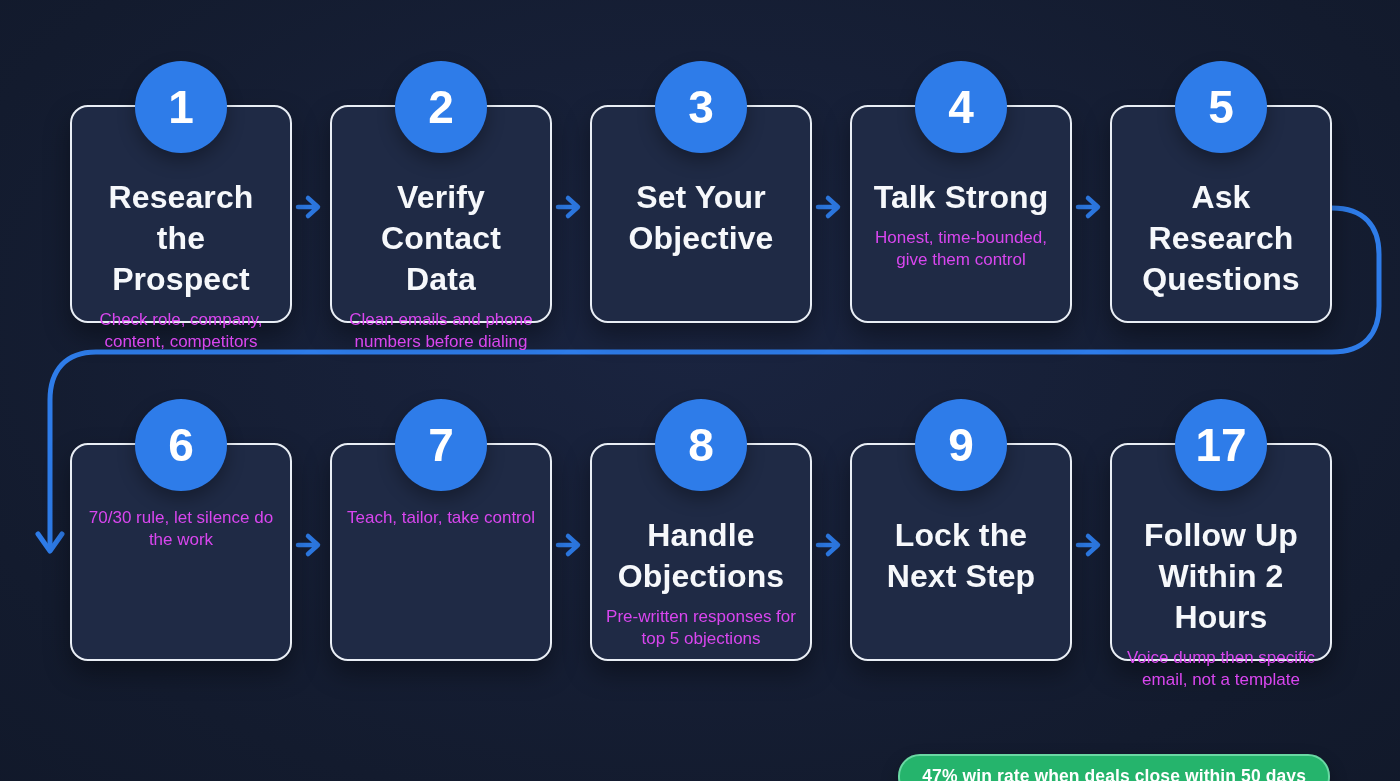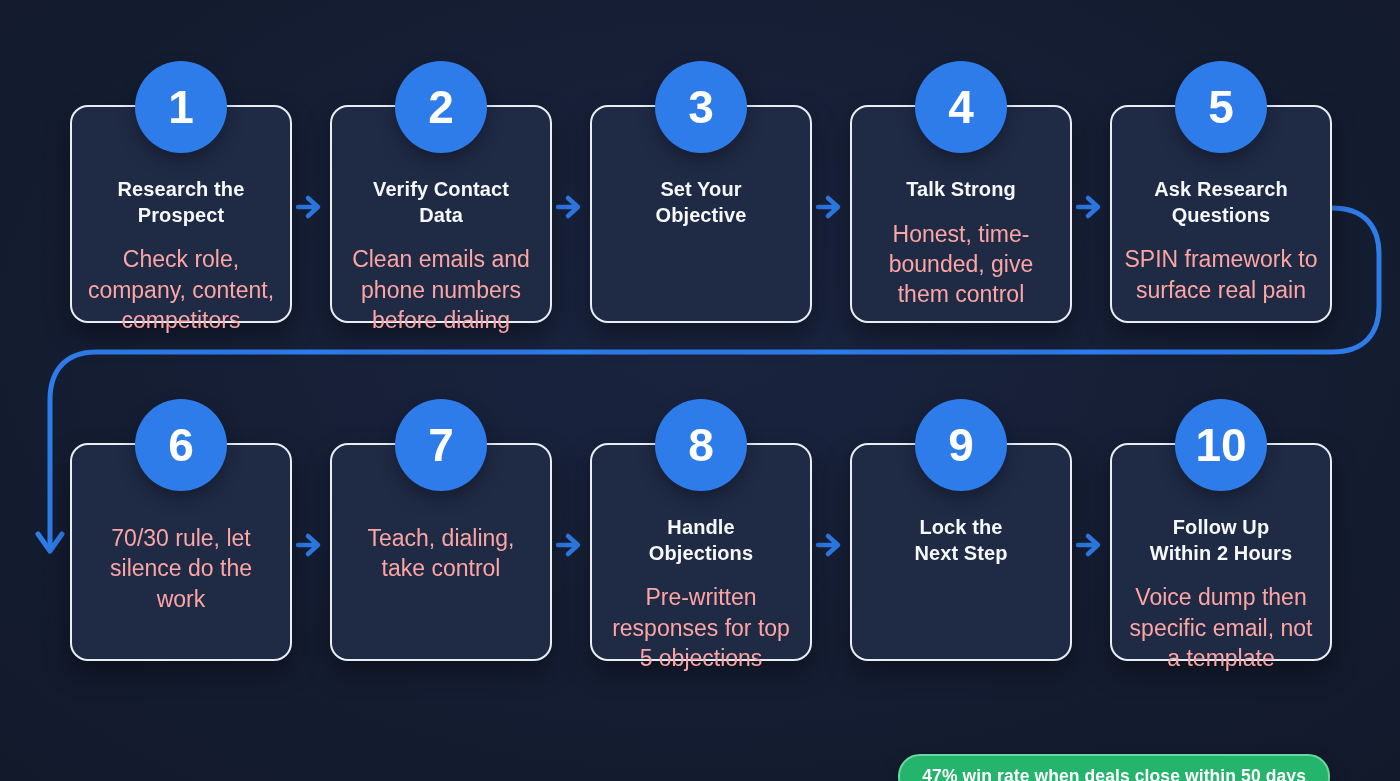--- a/index.html
+++ b/index.html
@@ -57,33 +57,33 @@
     background: #2e7ce9;
     display: flex;
     align-items: center;
     justify-content: center;
     font-size: 46px;
     font-weight: 700;
     color: #ffffff;
     box-shadow: 0 8px 18px rgba(0,0,0,0.30);
   }
   .card-title {
-    font-size: 20px;
+    font-size: 32px;
     font-weight: 700;
     color: #f6f8fb;
     line-height: 1.28;
     white-space: pre-line;
     margin: 8px 0 9px;
     letter-spacing: 0.1px;
   }
   .card-desc {
-    font-size: 23px;
-    color: #fca5a5;
+    font-size: 17px;
+    color: #d946ef;
     line-height: 1.32;
-    margin: 16px auto;
+    margin: 0 auto;
     max-width: 200px;
   }
   .h-arrow {
     align-self: center;
     width: 38px;
     display: flex;
     justify-content: center;
     margin-top: -14px;
   }
   .badge {
@@ -173,21 +173,20 @@
           <path d="M3 13 H20 M13 4 L23 13 L13 22" fill="none" stroke="#2e7ce9" stroke-width="4.5" stroke-linecap="round" stroke-linejoin="round"></path>
         </svg>
     </div>
 
     <div class="card">
       <div class="num-circle">
           <span>5</span>
         </div>
       <div class="card-title">Ask Research
 Questions</div>
-      <div class="card-desc">SPIN framework to surface real pain</div>
     </div>
 
   </div>
 
   <div class="row row-2">
 
     <div class="card">
       <div class="num-circle">
           <span>6</span>
         </div>
@@ -197,21 +196,21 @@
     <div class="h-arrow">
       <svg width="32" height="26" viewBox="0 0 32 26">
           <path d="M3 13 H20 M13 4 L23 13 L13 22" fill="none" stroke="#2e7ce9" stroke-width="4.5" stroke-linecap="round" stroke-linejoin="round"></path>
         </svg>
     </div>
 
     <div class="card">
       <div class="num-circle">
           <span>7</span>
         </div>
-      <div class="card-desc">Teach, dialing, take control</div>
+      <div class="card-desc">Teach, tailor, take control</div>
     </div>
 
     <div class="h-arrow">
       <svg width="32" height="26" viewBox="0 0 32 26">
           <path d="M3 13 H20 M13 4 L23 13 L13 22" fill="none" stroke="#2e7ce9" stroke-width="4.5" stroke-linecap="round" stroke-linejoin="round"></path>
         </svg>
     </div>
 
     <div class="card">
       <div class="num-circle">
@@ -237,21 +236,21 @@
     </div>
 
     <div class="h-arrow">
       <svg width="32" height="26" viewBox="0 0 32 26">
           <path d="M3 13 H20 M13 4 L23 13 L13 22" fill="none" stroke="#2e7ce9" stroke-width="4.5" stroke-linecap="round" stroke-linejoin="round"></path>
         </svg>
     </div>
 
     <div class="card">
       <div class="num-circle">
-          <span>10</span>
+          <span>17</span>
         </div>
       <div class="card-title">Follow Up
 Within 2 Hours</div>
       <div class="card-desc">Voice dump then specific email, not a template</div>
     </div>
 
   </div>
 
   <div class="badge">47% win rate when deals close within 50 days</div>
 

